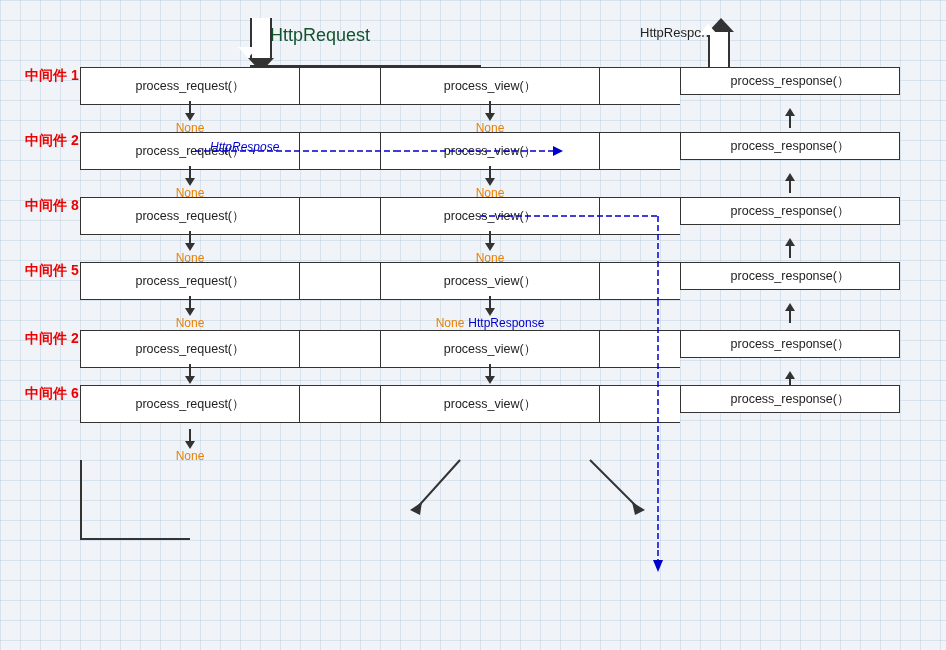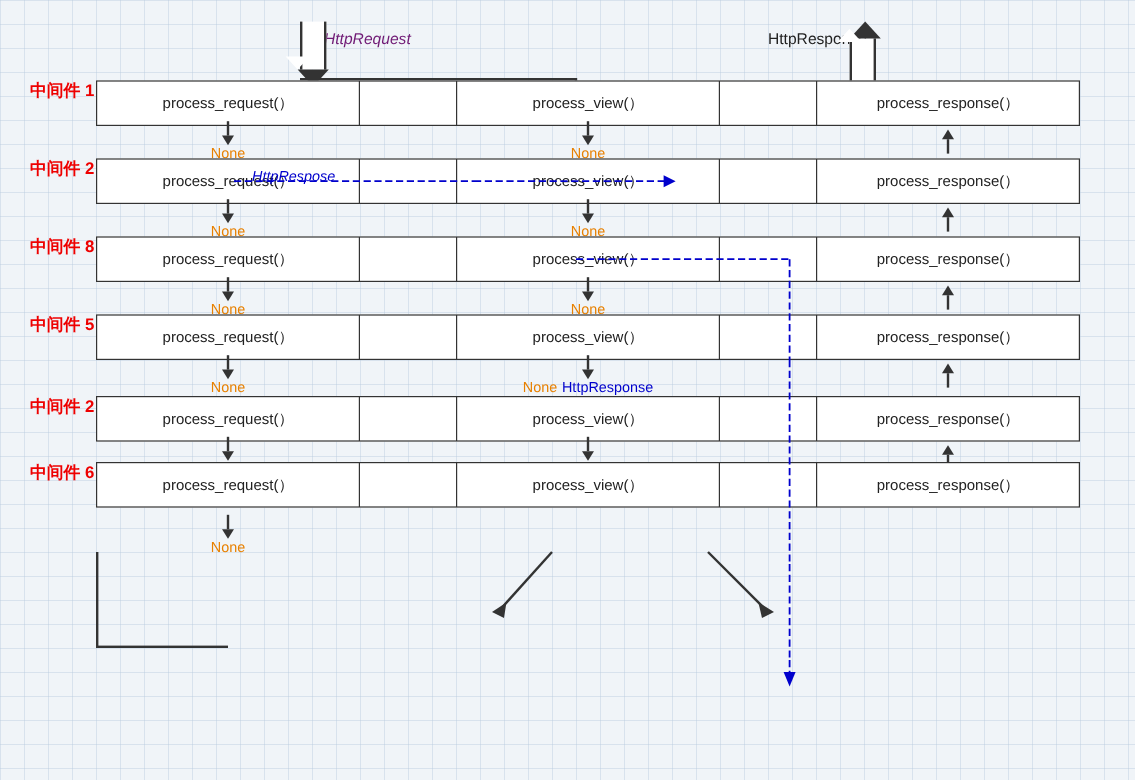--- a/index.html
+++ b/index.html
@@ -36,21 +36,21 @@
       background: white;
       display: flex;
       align-items: center;
       justify-content: center;
       font-size: 12.5px;
       color: #222;
     }
     
     .col-left { width: 220px; height: 38px; }
     .col-mid  { width: 220px; height: 38px; }
-    .col-right{ width: 220px; height: 38px; }
+    .col-right{ width: 220px; height: 28px; }
     .arrow-down {
       display: flex;
       flex-direction: column;
       align-items: center;
     }
     .arrow-down .shaft {
       width: 2px;
       background: #333;
       height: 12px;
     }
@@ -166,23 +166,22 @@
       width: 2px;
       height: 18px;
       background: #333;
     }
 
     
     .label-httprequest {
       position: absolute;
       top: 15px;
       left: 250px;
-      font-size: 13px;
-      color: #701a75;
-      font-style: italic;
+      font-size: 18px;
+      color: #14532d;
     }
     .label-httpresponse {
       position: absolute;
       top: 15px;
       left: 620px;
       font-size: 13px;
       color: #222;
     }
 
     

